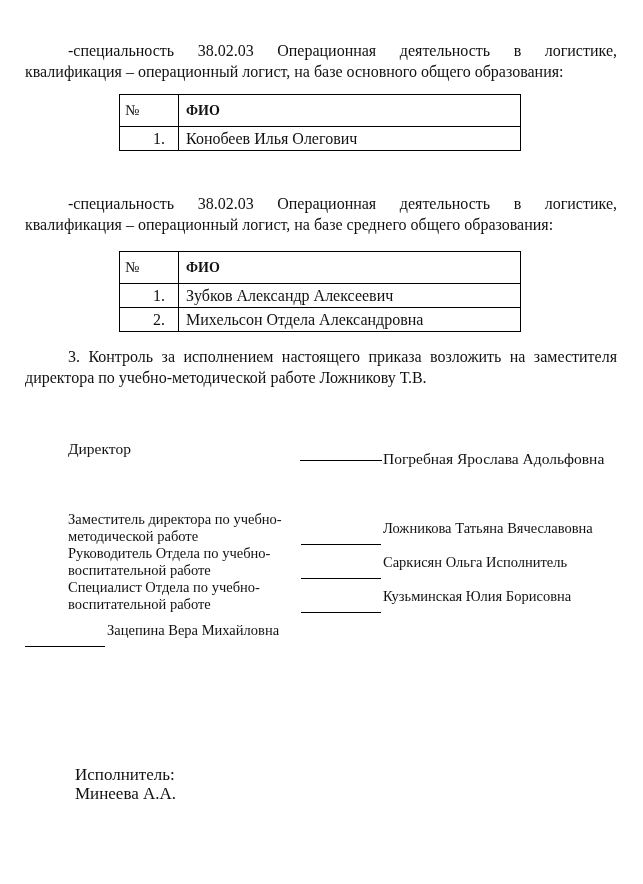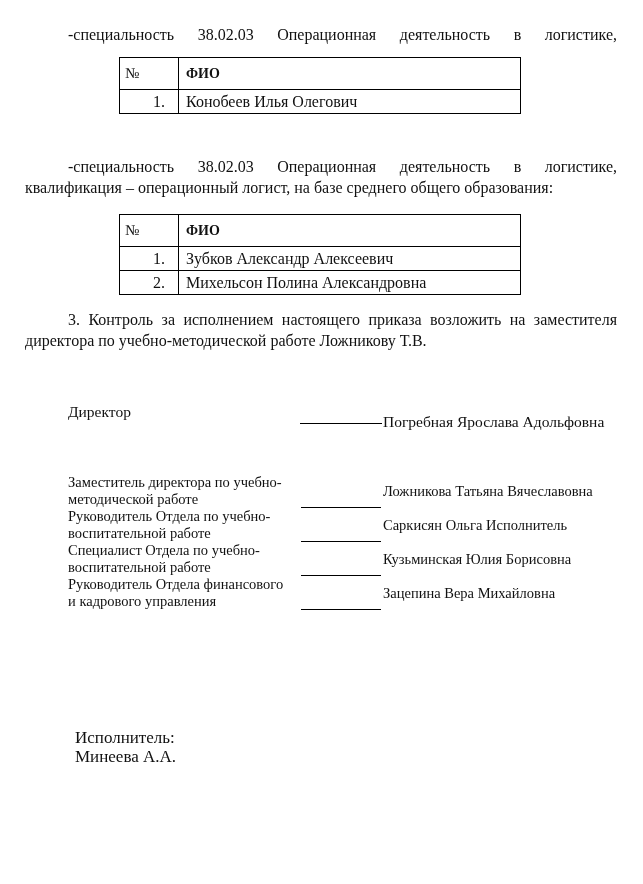--- a/index.html
+++ b/index.html
@@ -5,21 +5,21 @@
   html, body {
     margin: 0;
     padding: 0;
     background: #ffffff;
   }
   .page {
     position: relative;
     width: 643px;
     height: 884px;
     box-sizing: border-box;
-    padding: 24px 26px 0 25px;
+    padding: 40px 26px 0 25px;
     background: #ffffff;
     color: #111111;
     font-family: "Liberation Serif", "DejaVu Serif", serif;
     font-size: 16px;
     line-height: 21px;
     overflow: hidden;
   }
   
   .para { width: 100%; }
   .para .line1 {
@@ -116,20 +116,21 @@
     line-height: 19px;
   }
 </style>
 </head>
 <body>
 
 <div class="page">
 
   <div class="para p1">
     <div class="line1">-специальность 38.02.03 Операционная деятельность в логистике,</div>
+    <div class="line2">квалификация – операционный логист, на базе основного общего образования:</div>
   </div>
 
   <table class="roster t1">
     <tbody>
       <tr class="hdr">
         <td class="col-num h-num">№</td>
         <td class="h-fio">ФИО</td>
       </tr>
       <tr class="row">
         <td class="col-num c-num">1.</td>
@@ -148,21 +149,21 @@
       <tr class="hdr">
         <td class="col-num h-num">№</td>
         <td class="h-fio">ФИО</td>
       </tr>
       <tr class="row">
         <td class="col-num c-num">1.</td>
         <td class="c-fio">Зубков Александр Алексеевич</td>
       </tr>
       <tr class="row">
         <td class="col-num c-num">2.</td>
-        <td class="c-fio">Михельсон Полина Александровна</td>
+        <td class="c-fio">Михельсон Отдела Александровна</td>
       </tr>
     </tbody>
   </table>
 
   <div class="para p3">
     <div class="line1">3. Контроль за исполнением настоящего приказа возложить на заместителя</div>
     <div class="line2">директора по учебно-методической работе Ложникову Т.В.</div>
   </div>
 
   <div class="director-row">
@@ -197,22 +198,20 @@
       <div class="sig-title">Специалист Отдела по учебно-
 воспитательной работе</div>
       <div class="sig-linecol">
         <div class="underline"></div>
       </div>
       <div class="sig-name">Кузьминская Юлия Борисовна</div>
     </div>
 
 
     <div class="sig-row">
-      <div class="sig-title">Руководитель Отдела финансового
-и кадрового управления</div>
       <div class="sig-linecol">
         <div class="underline"></div>
       </div>
       <div class="sig-name">Зацепина Вера Михайловна</div>
     </div>
 
   </div>
 
   <div class="executor">
     <div>Исполнитель:</div>

